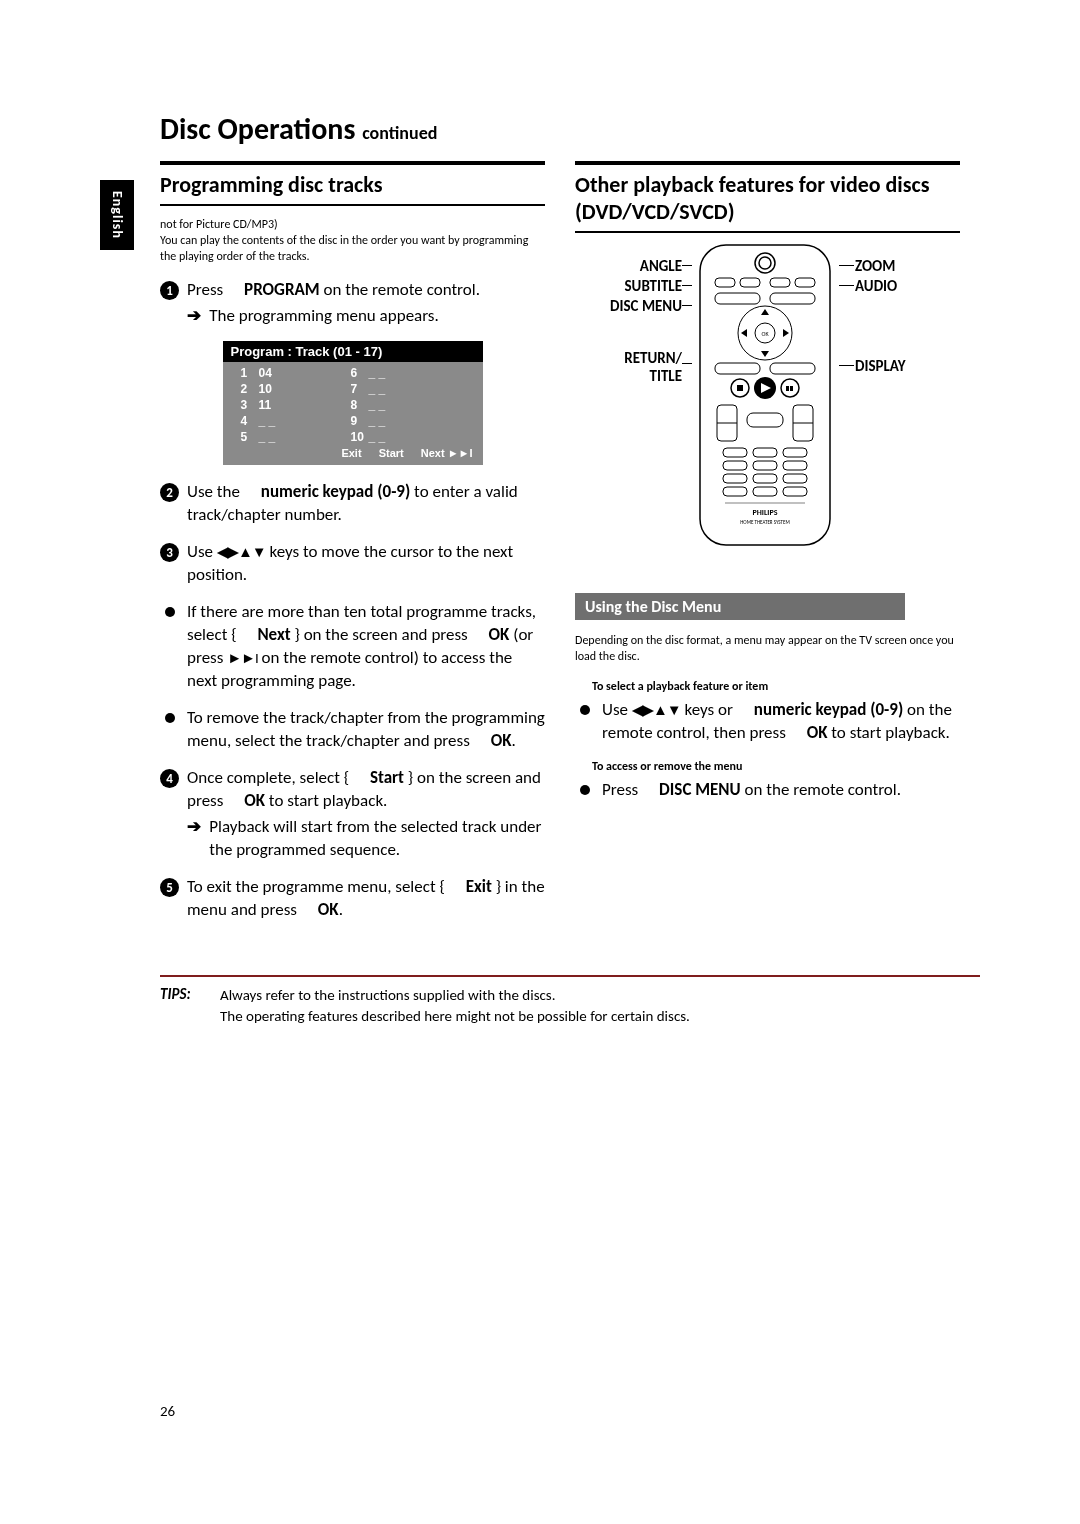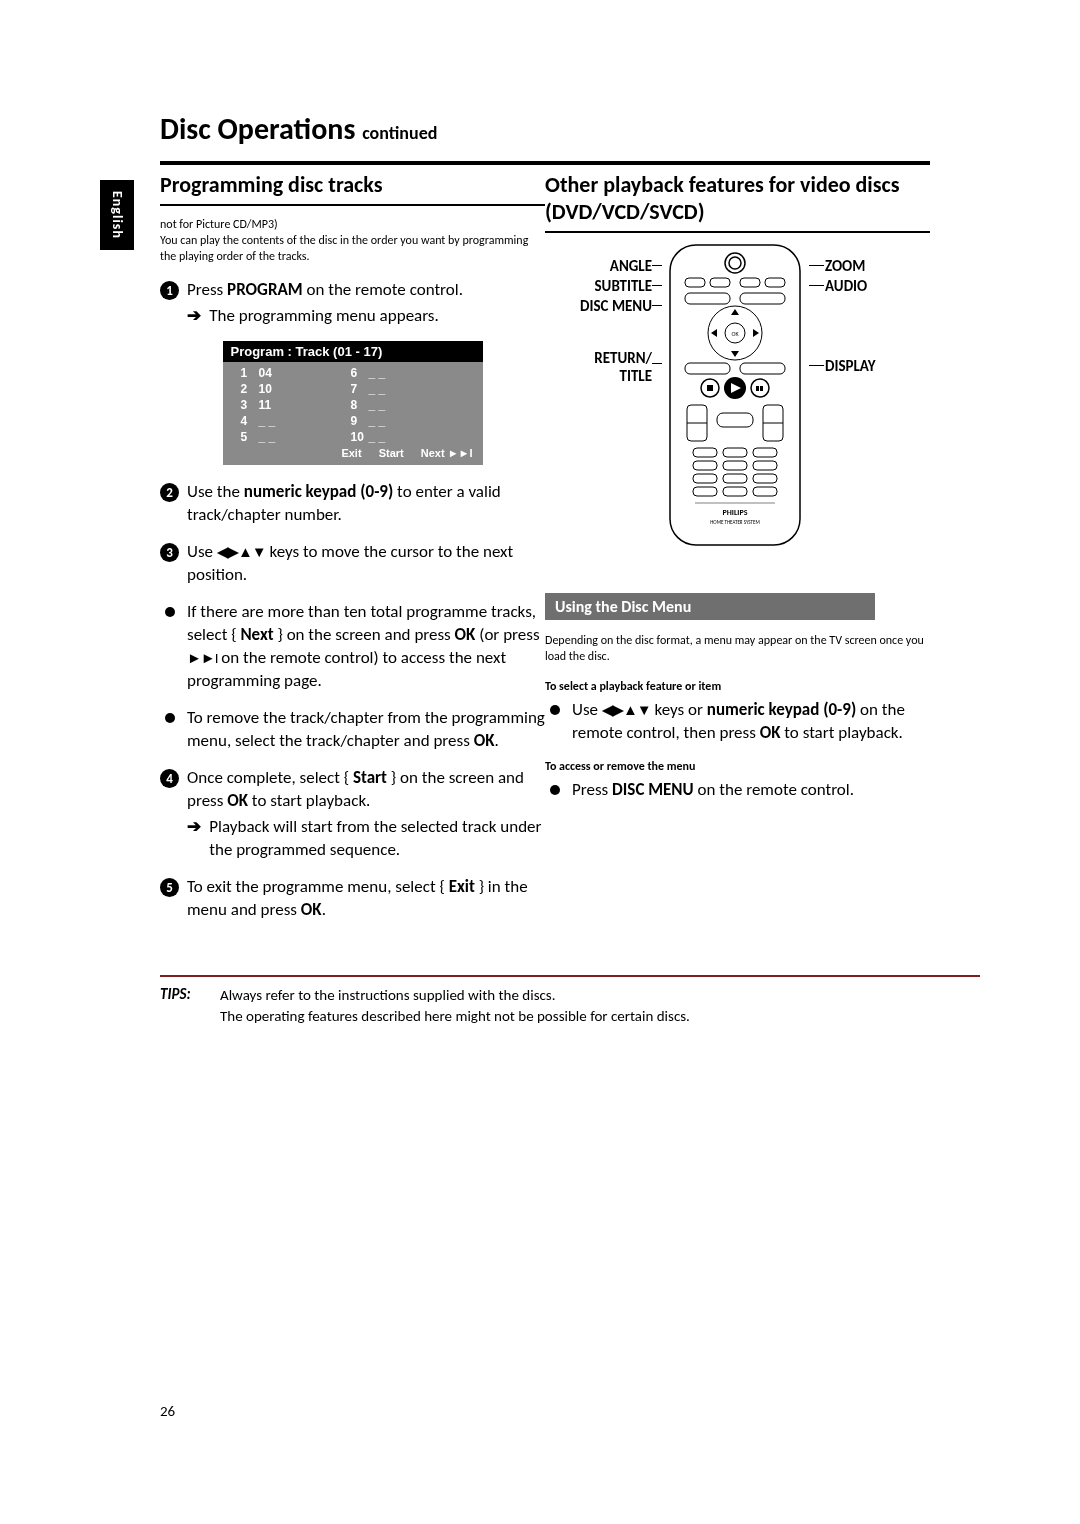--- a/index.html
+++ b/index.html
@@ -40,20 +40,21 @@
     margin-left: 60px;
     margin-top: 10px;
     margin-bottom: 14px;
   }
   .page-title .continued {
     font-size: 18px;
     font-weight: bold;
   }
   .cols {
     display: flex;
+    gap: 30px;
     margin-left: 60px;
   }
   .col {
     width: 385px;
   }
   .thick-rule {
     border-top: 4px solid #000;
     margin-bottom: 6px;
   }
   .thin-rule {
@@ -152,21 +153,21 @@
   .prog-footer span { margin-left: 14px; }
   .subhead-bar {
     background: #6f6f6f;
     color: #fff;
     font-weight: bold;
     font-size: 16px;
     padding: 4px 10px;
     width: 310px;
     margin-bottom: 12px;
   }
-  b { font-weight: bold; }
+  b { font-weight: bold; margin-left: 17px; }
   .dirsym { font-size: 15px; letter-spacing: -1px; }
   .remote-wrap {
     position: relative;
     height: 330px;
     margin-bottom: 20px;
   }
   .remote-svg {
     position: absolute;
     left: 120px;
     top: 0;

